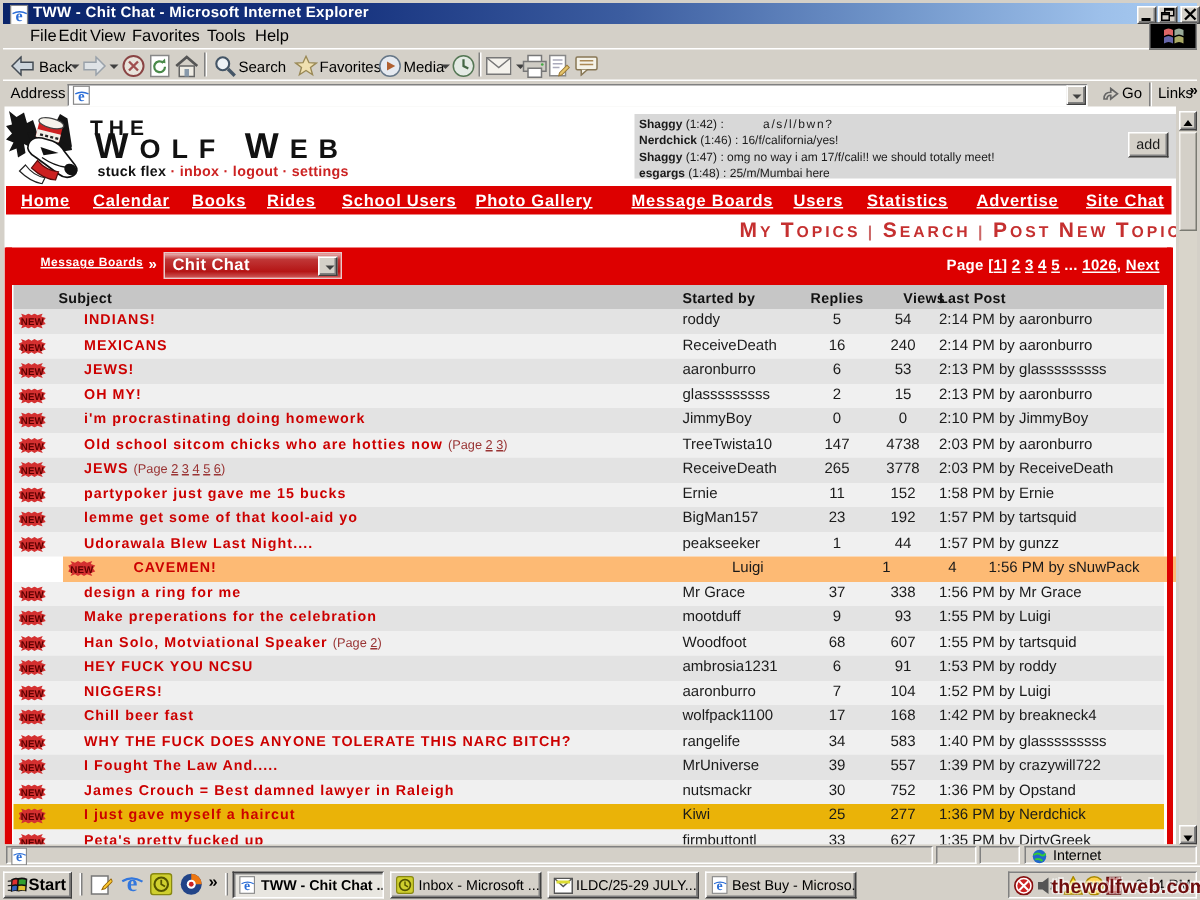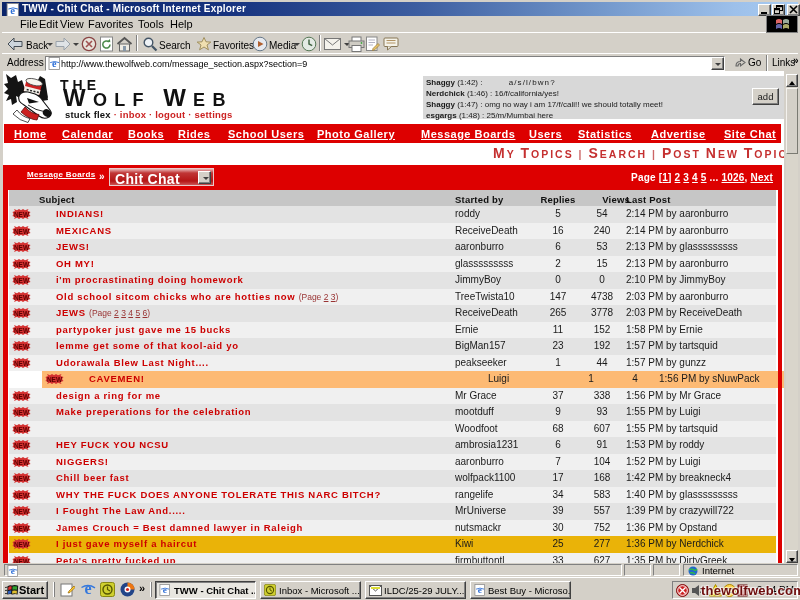--- a/index.html
+++ b/index.html
@@ -201,21 +201,20 @@
 </div>
 
 <div id="addrbar" class="abs">
   <span style="position:absolute;left:5px;top:3px;">Address</span>
   <div id="addrinput">
     <svg style="position:absolute;left:2px;top:0px;" width="13" height="13" viewBox="0 0 13 13">
         <rect x="1" y="0.5" width="10.5" height="12" fill="#fff" stroke="#888" stroke-width="0.8"></rect>
         <text x="6.2" y="10" font-size="10" font-weight="bold" fill="#2b6dd6" text-anchor="middle" font-family="Liberation Serif">e</text>
         <path d="M2.2 5.6 Q6.5 3.4 11 5.6" stroke="#2b6dd6" fill="none" stroke-width="0.9"></path>
       </svg>
-    <span style="position:absolute;left:15px;top:2px;">http://www.thewolfweb.com/message_section.aspx?section=9</span>
     <span class="btn3d" style="position:absolute;right:0px;top:0px;width:13px;height:13px;">
         <span class="dd" style="left:3px;top:5px;"></span>
       </span>
   </div>
   <div style="position:absolute;left:731px;top:1px;width:29px;height:15px;">
     <svg style="position:absolute;left:2px;top:3px;" width="11" height="10" viewBox="0 0 11 10">
         <path d="M1 8 Q1 3.5 5.5 3.5 L5.5 1 L10 4.5 L5.5 8 L5.5 5.5 Q3 5.5 3 8 Z" fill="none" stroke="#666" stroke-width="1.1"></path>
       </svg>
     <span style="position:absolute;left:15px;top:2px;">Go</span>
   </div>
@@ -269,21 +268,21 @@
     <a style="left:720px;">Site Chat</a>
   </div>
 
   <div id="mytopics">
     <span id="mtline" style="position:absolute;right:-4px;top:0px;color:#c53030;font-weight:bold;font-size:10.5px;letter-spacing:2.0px;white-space:nowrap;"><b style="font-size:14px;">M</b>Y <b style="font-size:14px;">T</b>OPICS <span style="color:#cc6666;">|</span> <b style="font-size:14px;">S</b>EARCH <span style="color:#cc6666;">|</span> <b style="font-size:14px;">P</b>OST <b style="font-size:14px;">N</b>EW <b style="font-size:14px;">T</b>OPIC</span>
   </div>
 
   <div id="crumbbar">
     <a style="position:absolute;left:23px;top:5px;color:#fff;font-weight:bold;text-decoration:underline;font-size:8px;letter-spacing:0.35px;">Message Boards</a>
     <span style="position:absolute;left:95px;top:6px;font-weight:bold;font-size:10px;">»</span>
-    <div style="position:absolute;left:105px;top:3px;width:105px;height:18px;background:linear-gradient(180deg,#e9b5b5 0%,#c03636 25%,#b51515 75%,#cc5555 100%);border:1px solid #e8caca;color:#fff;font-weight:bold;font-size:14px;">
+    <div style="position:absolute;left:105px;top:3px;width:119px;height:18px;background:linear-gradient(180deg,#e9b5b5 0%,#c03636 25%,#b51515 75%,#cc5555 100%);border:1px solid #e8caca;color:#fff;font-weight:bold;font-size:11px;">
       <span style="position:absolute;left:5px;top:2px;letter-spacing:0.3px;">Chit Chat</span>
       <span class="btn3d" style="position:absolute;right:2px;top:1.5px;width:13px;height:13px;">
           <span class="dd" style="left:3.5px;top:5px;"></span>
         </span>
     </div>
     <span style="position:absolute;right:8px;top:7px;font-size:10px;letter-spacing:0.2px;font-weight:bold;">Page [<u>1</u>] <u>2</u> <u>3</u> <u>4</u> <u>5</u> ... <u>1026</u>, <u>Next</u></span>
   </div>
 
   <div id="tablehead">
     <span class="hcol" style="left:30px;">Subject</span>
@@ -435,20 +434,21 @@
         <span class="starter">mootduff</span>
         <span class="repl">9</span>
         <span class="views">93</span>
         <span class="last">1:55 PM by Luigi</span>
       </div>
   <div class="row" style="top:349.5px;background:#f0f0f0;">
         <svg class="newicon" viewBox="0 0 19 10">
           <polygon points="0.5,3 3,2 2,0 5,1.2 7,0 9,1.2 11,0 13,1.2 16.5,0 15.5,2 18.5,3 17,5 18.5,7 15.5,8 16.5,10 13,8.8 11,10 9,8.8 7,10 5,8.8 2,10 3,8 0.5,7 1.5,5" fill="#d43030"></polygon>
           <text x="9.5" y="7.8" font-size="6.5" font-weight="bold" fill="#5d0000" text-anchor="middle" font-family="Liberation Sans">NEW</text>
         </svg>
+        <span class="subj">Han Solo, Motviational Speaker <span class="pg">(Page <u>2</u>)</span></span>
         <span class="starter">Woodfoot</span>
         <span class="repl">68</span>
         <span class="views">607</span>
         <span class="last">1:55 PM by tartsquid</span>
       </div>
   <div class="row" style="top:366.0px;background:#e3e3e3;">
         <svg class="newicon" viewBox="0 0 19 10">
           <polygon points="0.5,3 3,2 2,0 5,1.2 7,0 9,1.2 11,0 13,1.2 16.5,0 15.5,2 18.5,3 17,5 18.5,7 15.5,8 16.5,10 13,8.8 11,10 9,8.8 7,10 5,8.8 2,10 3,8 0.5,7 1.5,5" fill="#d43030"></polygon>
           <text x="9.5" y="7.8" font-size="6.5" font-weight="bold" fill="#5d0000" text-anchor="middle" font-family="Liberation Sans">NEW</text>
         </svg>

